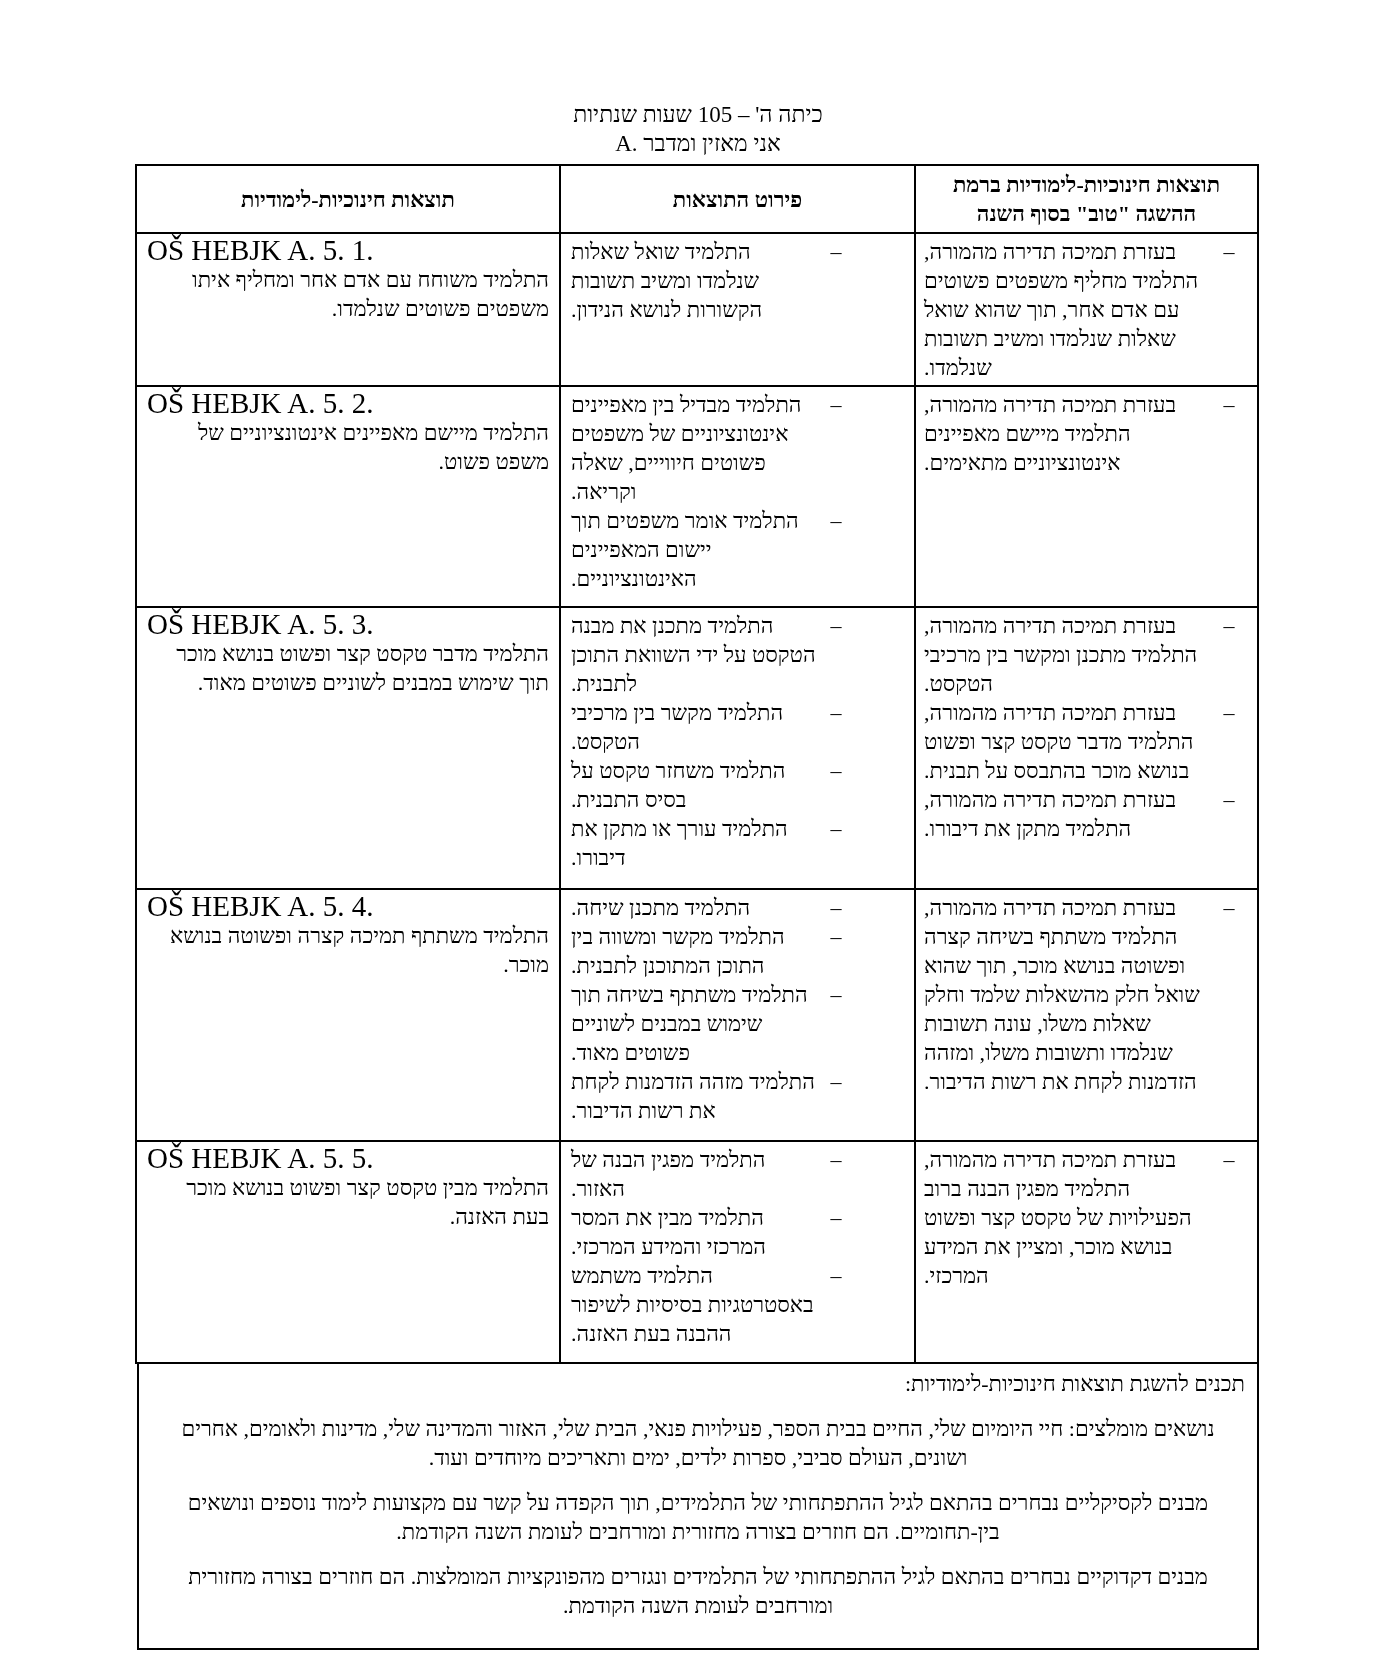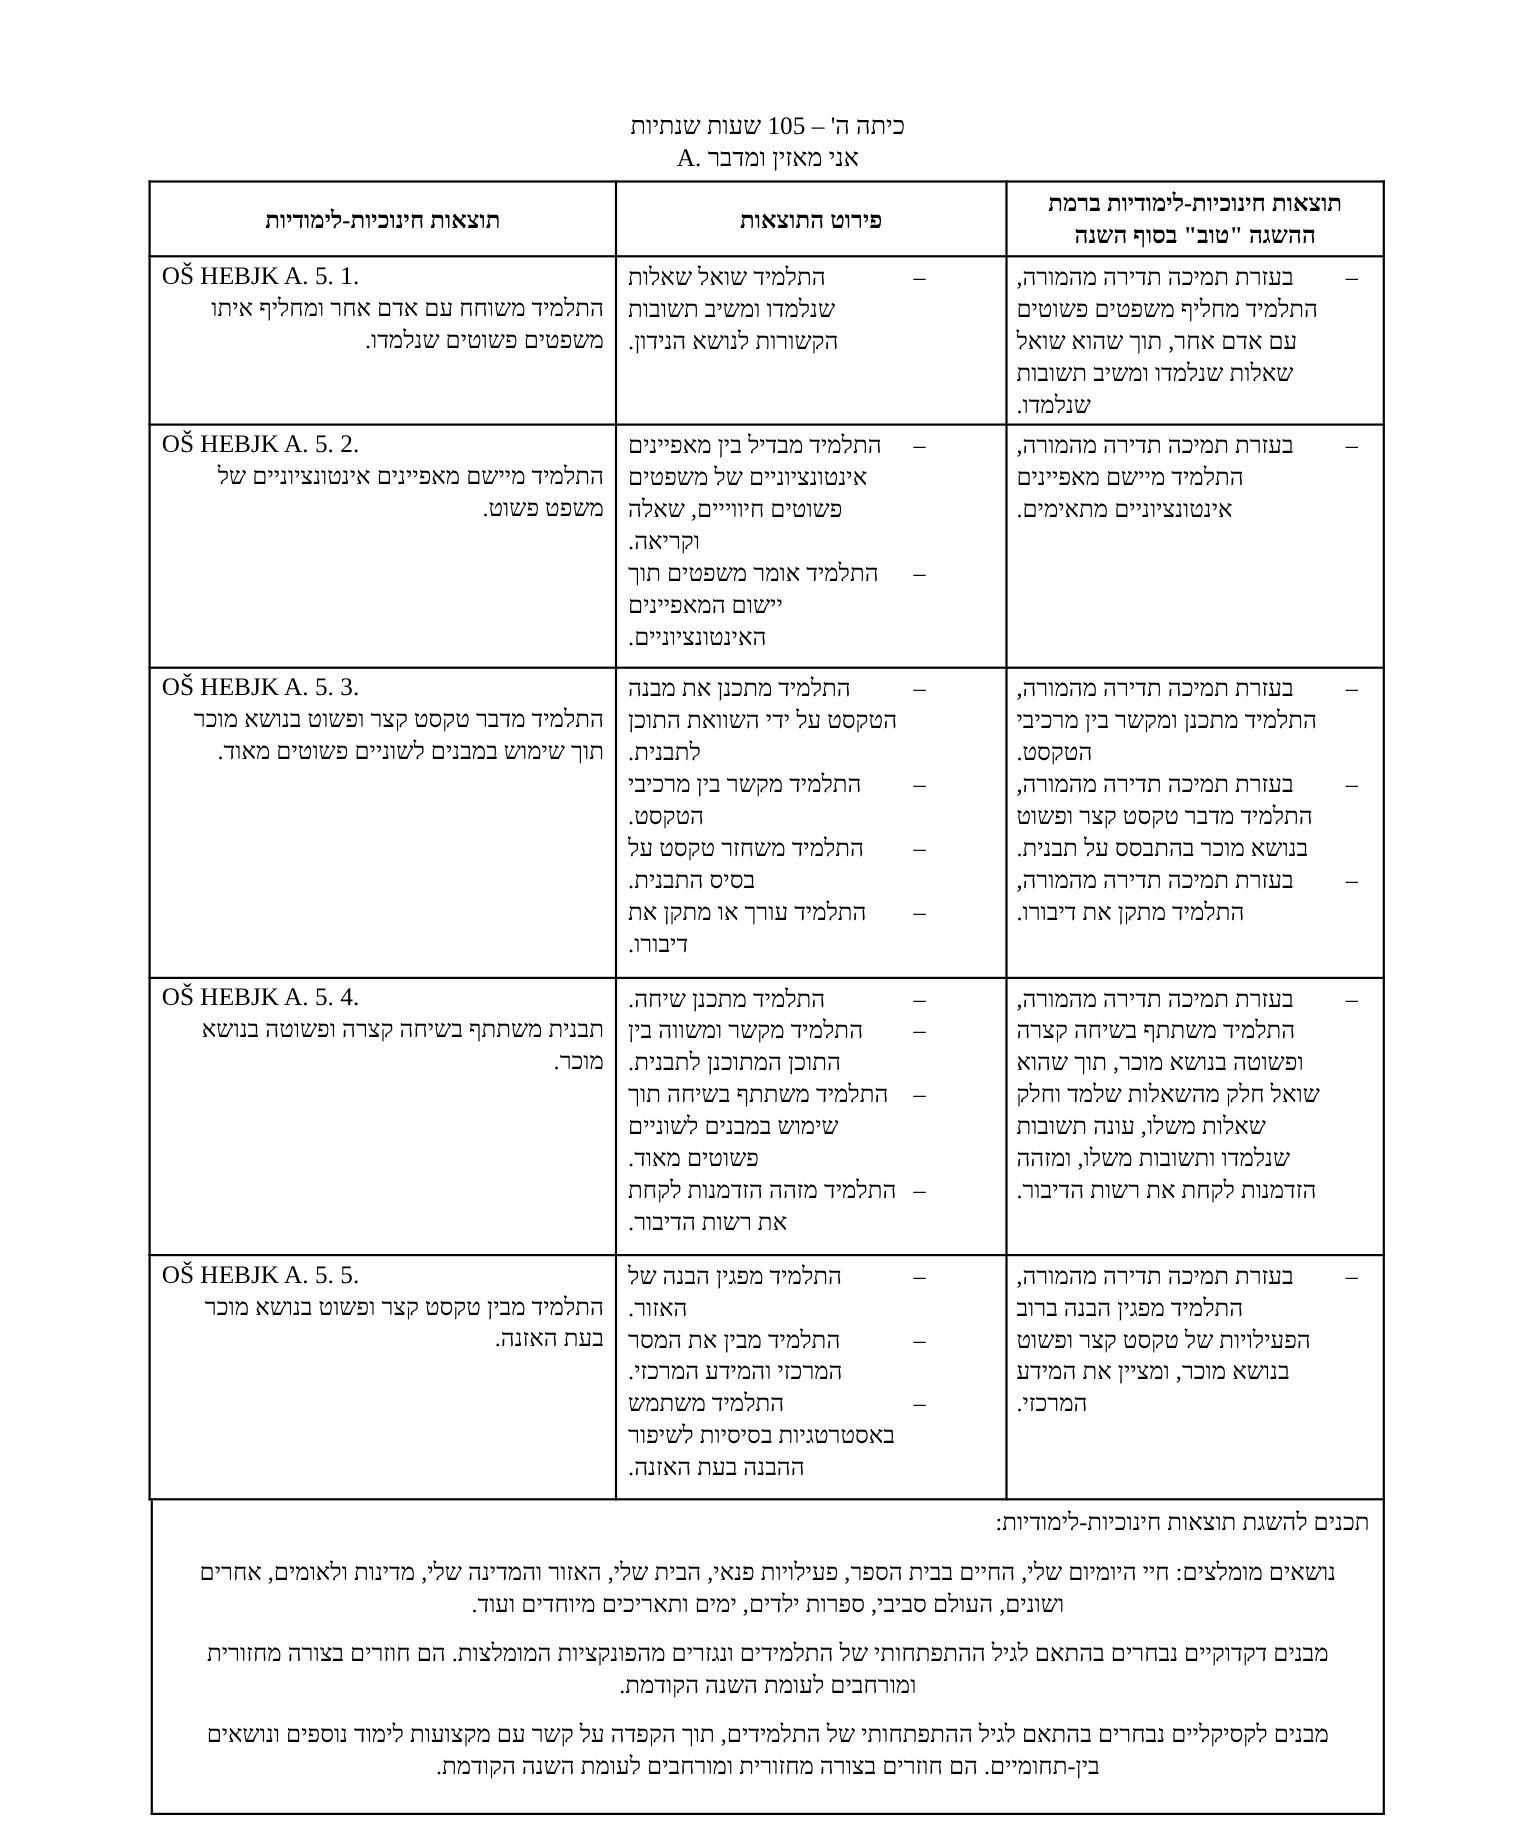--- a/index.html
+++ b/index.html
@@ -34,21 +34,21 @@
   tbody tr:nth-child(5) > td { height: 214px; }
 
   .level-cell   { padding: 3px 8px 3px 8px; }
   .details-cell { padding: 3px 58px 3px 10px; }
   .outcome-cell { padding: 2px 10px 2px 10px; }
 
   .bullet { display: flex; align-items: flex-start; }
   .dash { flex: 0 0 40px; text-align: center; }
   .btxt { flex: 1 1 auto; text-align: left; }
 
-  .code { direction: ltr; text-align: left; font-size: 23px; }
+  .code { direction: ltr; text-align: left; font-size: 29px; }
   .odesc { text-align: right; }
 
   .contents-box {
     width: 1122px; border: 2px solid #000; border-top: none;
     min-height: 254px; padding: 5px 12px 12px 12px;
     box-sizing: border-box;
   }
   .contents-heading { text-align: right; }
   .contents-box p { margin: 16px; text-align: center; }
 </style>
@@ -174,21 +174,21 @@
               <span class="dash">–</span>
               <span class="btxt">התלמיד משתתף בשיחה תוך שימוש במבנים לשוניים פשוטים מאוד.</span>
             </div>
             <div class="bullet">
               <span class="dash">–</span>
               <span class="btxt">התלמיד מזהה הזדמנות לקחת את רשות הדיבור.</span>
             </div>
           </td>
           <td class="outcome-cell">
             <div class="code">OŠ HEBJK A. 5. 4.</div>
-            <div class="odesc">תבנית משתתף בשיחה קצרה ופשוטה בנושא מוכר.</div>
+            <div class="odesc">התלמיד משתתף תמיכה קצרה ופשוטה בנושא מוכר.</div>
           </td>
         </tr>
         <tr>
           <td class="level-cell">
             <div class="bullet">
               <span class="dash">–</span>
               <span class="btxt">בעזרת תמיכה תדירה מהמורה, התלמיד מפגין הבנה ברוב הפעילויות של טקסט קצר ופשוט בנושא מוכר, ומציין את המידע המרכזי.</span>
             </div>
           </td>
           <td class="details-cell">
@@ -210,18 +210,18 @@
             <div class="odesc">התלמיד מבין טקסט קצר ופשוט בנושא מוכר בעת האזנה.</div>
           </td>
         </tr>
       </tbody>
   </table>
 
   <div class="contents-box">
     <div class="contents-heading">תכנים להשגת תוצאות חינוכיות-לימודיות:</div>
     <div id="footer-paragraphs">
         <p>נושאים מומלצים: חיי היומיום שלי, החיים בבית הספר, פעילויות פנאי, הבית שלי, האזור והמדינה שלי,  מדינות ולאומים, אחרים ושונים, העולם סביבי, ספרות ילדים, ימים ותאריכים מיוחדים ועוד.</p>
+        <p>מבנים לקסיקליים נבחרים בהתאם לגיל ההתפתחותי של התלמידים, תוך הקפדה על קשר עם מקצועות לימוד נוספים ונושאים בין-תחומיים. הם חוזרים בצורה מחזורית ומורחבים לעומת השנה הקודמת.</p>
         <p>מבנים דקדוקיים נבחרים בהתאם לגיל ההתפתחותי של התלמידים ונגזרים מהפונקציות המומלצות. הם חוזרים בצורה מחזורית ומורחבים לעומת השנה הקודמת.</p>
-        <p>מבנים לקסיקליים נבחרים בהתאם לגיל ההתפתחותי של התלמידים, תוך הקפדה על קשר עם מקצועות לימוד נוספים ונושאים בין-תחומיים. הם חוזרים בצורה מחזורית ומורחבים לעומת השנה הקודמת.</p>
       </div>
   </div>
 
 </div>
 
 </body></html>

